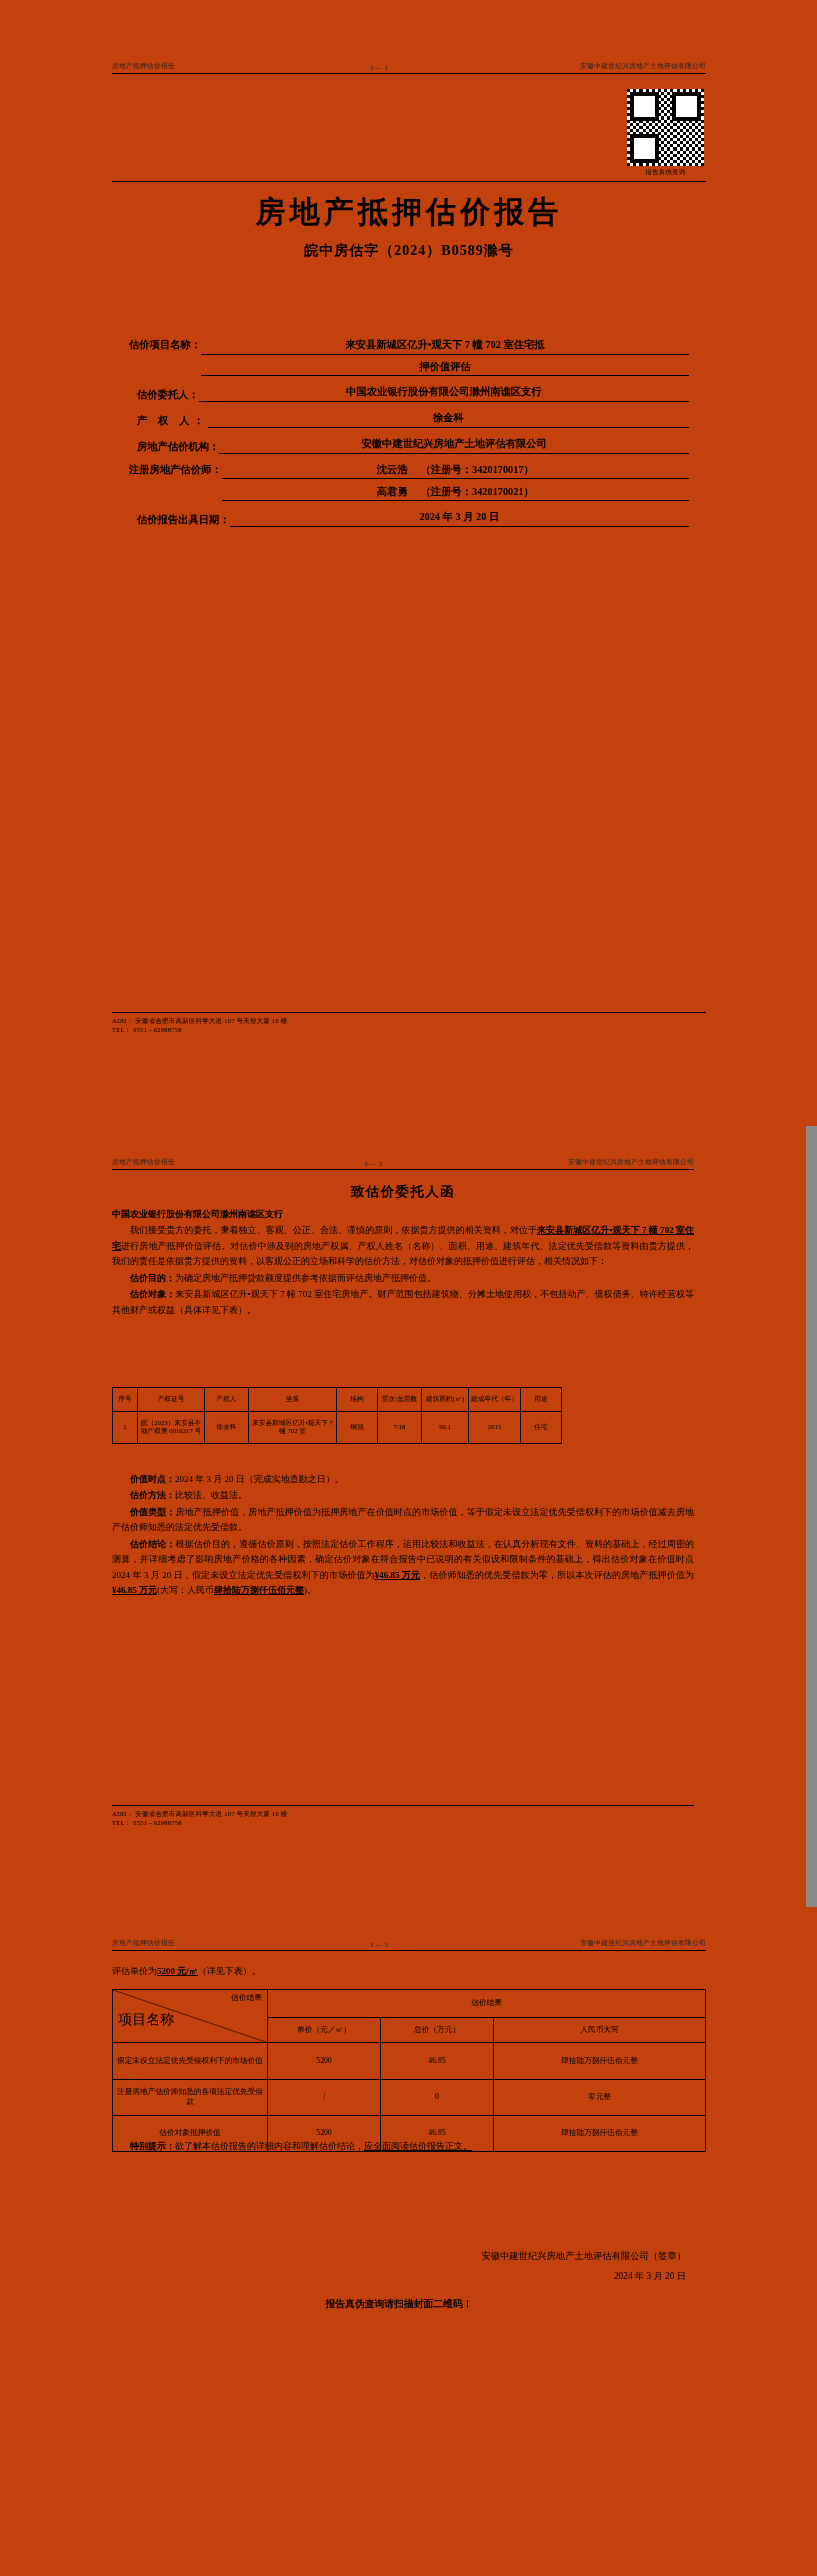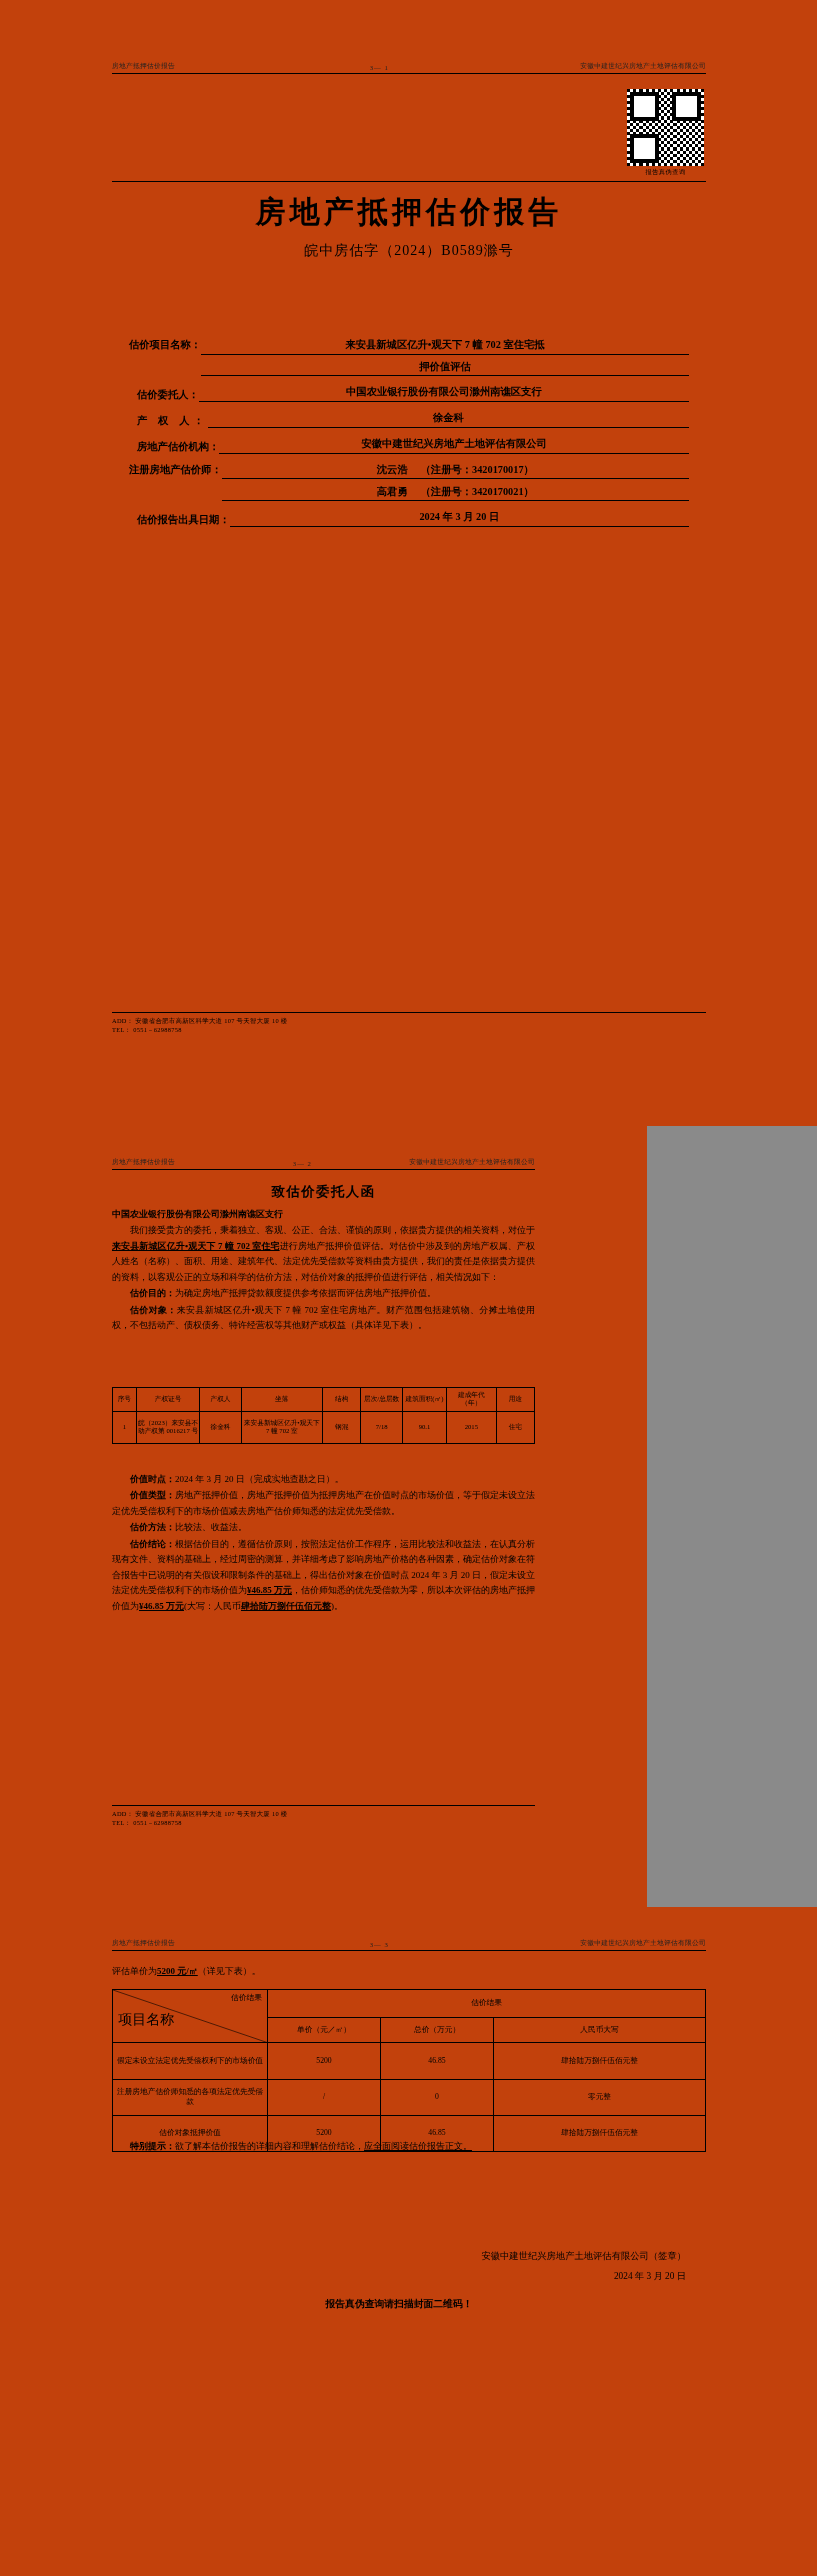--- a/index.html
+++ b/index.html
@@ -96,21 +96,21 @@
     top: 181px;
     left: 112px; right: 112px;
     border-top: 1px solid #000;
   }
   .doc-subtitle {
     position: absolute;
     top: 242px;
     left: 0; right: 0;
     text-align: center;
     font-size: 14px;
-    font-weight: normal;
+    font-weight: bold;
     letter-spacing: 1px;
   }
   .infoblock {
     position: absolute;
     top: 338px;
     left: 129px;
     right: 129px;
     font-size: 10.3px;
   }
   .inforow {
@@ -159,21 +159,21 @@
     letter-spacing: 0.3px;
   }
   .footer-rule {
     border-top: 0.5px solid #000;
     margin-bottom: 2.6px;
   }
   .p1 .footer-addr { top: 1012px; }
 
   
   .p2 {
-    width: 647px;
+    width: 806px;
     height: 781px;
   }
   .p2 .runhead { top: 32px; border-bottom: 0.5px solid #000; }
   .p2 .sec-title {
     position: absolute;
     top: 57px;
     left: 0; right: 0;
     text-align: center;
     font-size: 13.4px;
     font-weight: bold;
@@ -415,24 +415,24 @@
         <td>住宅</td>
       </tr>
     </tbody>
       </table>
 
     <div class="body-text" style="top:346px;">
       <p>
         <span class="bold">价值时点：</span><span>2024 年 3 月 20 日（完成实地查勘之日）。</span>
       </p>
       <p>
+        <span class="bold">估价方法：</span><span>比较法、收益法。</span>
+      </p>
+      <p>
         <span class="bold">价值类型：</span><span>房地产抵押价值，房地产抵押价值为抵押房地产在价值时点的市场价值，等于假定未设立法定优先受偿权利下的市场价值减去房地产估价师知悉的法定优先受偿款。</span>
-      </p>
-      <p>
-        <span class="bold">估价方法：</span><span>比较法、收益法。</span>
       </p>
       <p>
         <span class="bold">估价结论：</span><span>根据估价目的，遵循估价原则，按照法定估价工作程序，运用比较法和收益法，在认真分析现有文件、资料的基础上，经过周密的测算，并详细考虑了影响房地产价格的各种因素，确定估价对象在符合报告中已说明的有关假设和限制条件的基础上，得出估价对象在价值时点 2024 年 3 月 20 日，假定未设立法定优先受偿权利下的市场价值为</span><span class="b-u">¥46.85 万元</span><span>，估价师知悉的优先受偿款为零，所以本次评估的房地产抵押价值为</span><span class="b-u">¥46.85 万元</span><span>(大写：人民币</span><span class="b-u">肆拾陆万捌仟伍佰元整</span><span>)。</span>
       </p>
     </div>
 
     <div class="footer-addr">
       <div class="footer-rule"></div>
       <div>ADD：  安徽省合肥市高新区科学大道 107 号天智大厦 10 楼</div>
       <div>TEL：  0551－62988758</div>

